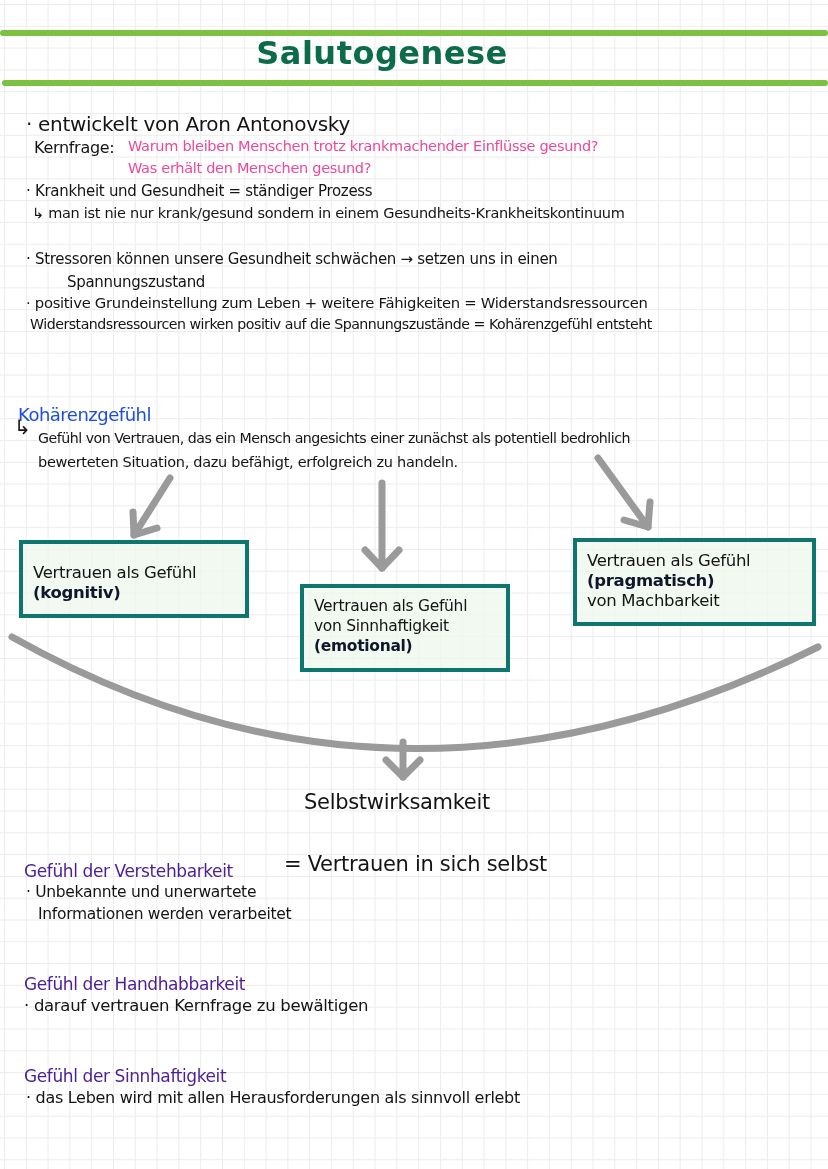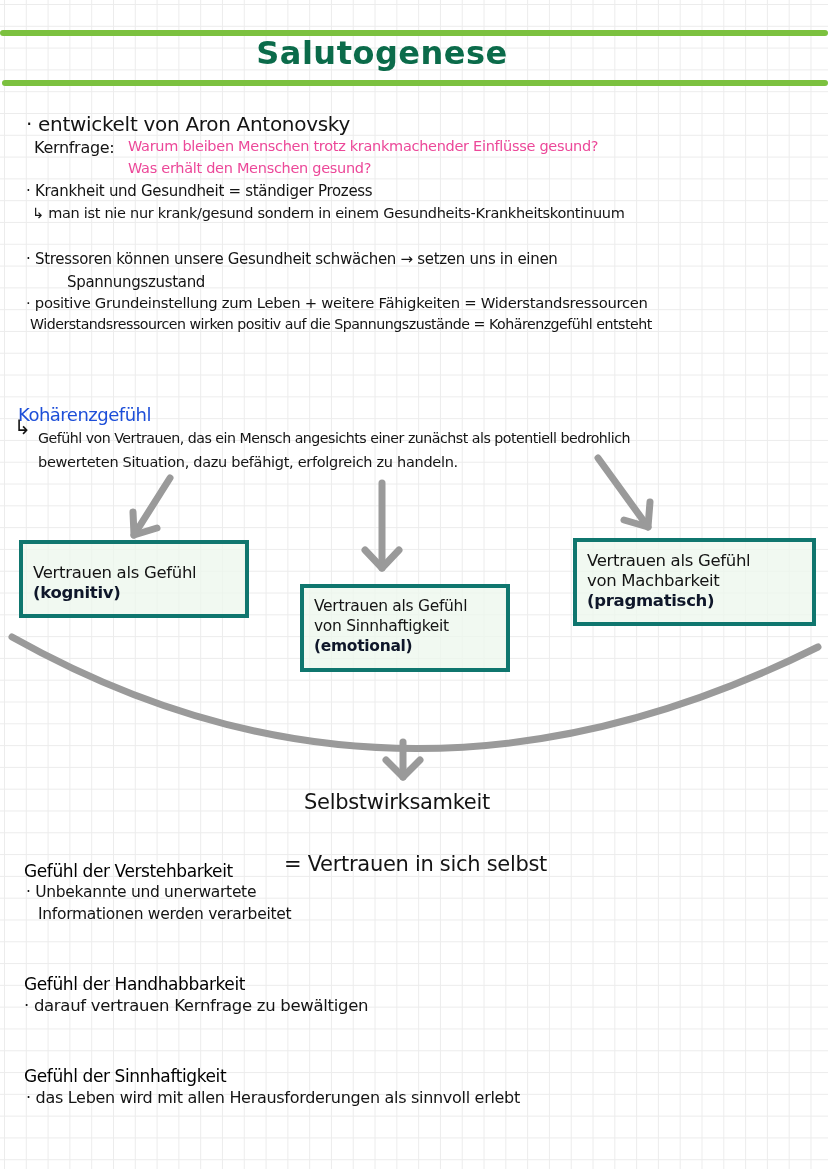--- a/index.html
+++ b/index.html
@@ -18,21 +18,21 @@
   .bar { position: absolute; height: 6px; background: #7cc13f; border-radius: 3px; }
   .title {
     position: absolute; left: 0; width: 764px; top: 34px; text-align: center;
     font-family: "DejaVu Sans", sans-serif; font-weight: bold; font-size: 32px;
     color: #0b6b4a; letter-spacing: 0.5px;
   }
   .hw { font-size: 15.5px; letter-spacing: -0.3px; }
   .hw-lg { font-size: 20px; letter-spacing: -0.3px; }
   .green { color: #ec4899; }
   .heading { font-size: 18px; color: #1d4ed8; letter-spacing: -0.5px; margin-top: 24px; }
-  .subhead { font-size: 17px; color: #000000; letter-spacing: -0.4px; }
+  .subhead { font-size: 17px; color: #4c1d95; letter-spacing: -0.4px; }
   .box {
     position: absolute; border: 4px solid #0f766e; background: rgba(236,247,236,0.75);
     padding: 19px 10px; box-sizing: border-box; margin-left: 8px;
   }
   .box .line { font-size: 16.5px; line-height: 20px; letter-spacing: -0.3px; white-space: nowrap; }
   .box .sub { color: #0f172a; font-weight: bold; }
   svg.arrows { position: absolute; left: 0; top: 0; }
   .center { text-align: center; }
 </style>
 </head>
@@ -84,22 +84,22 @@
 </div>
 
 <div class="box" style="left:292px; top:584px; width:210px; height:88px; padding-top:8px;">
   <div class="line" style="font-size:15.5px;">Vertrauen als Gefühl</div>
   <div class="line" style="font-size:15.5px;">von Sinnhaftigkeit</div>
   <div class="line sub" style="font-size:15.5px;">(emotional)</div>
 </div>
 
 <div class="box" style="left:565px; top:538px; width:243px; height:88px; padding-top:9px;">
   <div class="line">Vertrauen als Gefühl</div>
+  <div class="line sub">(pragmatisch)</div>
   <div class="line">von Machbarkeit</div>
-  <div class="line sub">(pragmatisch)</div>
 </div>
 
 <div class="abs center hw-lg" style="left:304px; top:790px; font-size:21px;">Selbstwirksamkeit</div>
 <div class="abs center hw-lg" style="left:284px; top:852px; font-size:21px;">= Vertrauen in sich selbst</div>
 
 <div class="abs subhead" style="left:24px; top:861px;">Gefühl der Verstehbarkeit</div>
 <div class="abs hw" style="left:26px; top:883px; font-size:15.5px;">· Unbekannte und unerwartete</div>
 <div class="abs hw" style="left:38px; top:905px; font-size:15.5px;">Informationen werden verarbeitet</div>
 
 <div class="abs subhead" style="left:24px; top:974px;">Gefühl der Handhabbarkeit</div>

